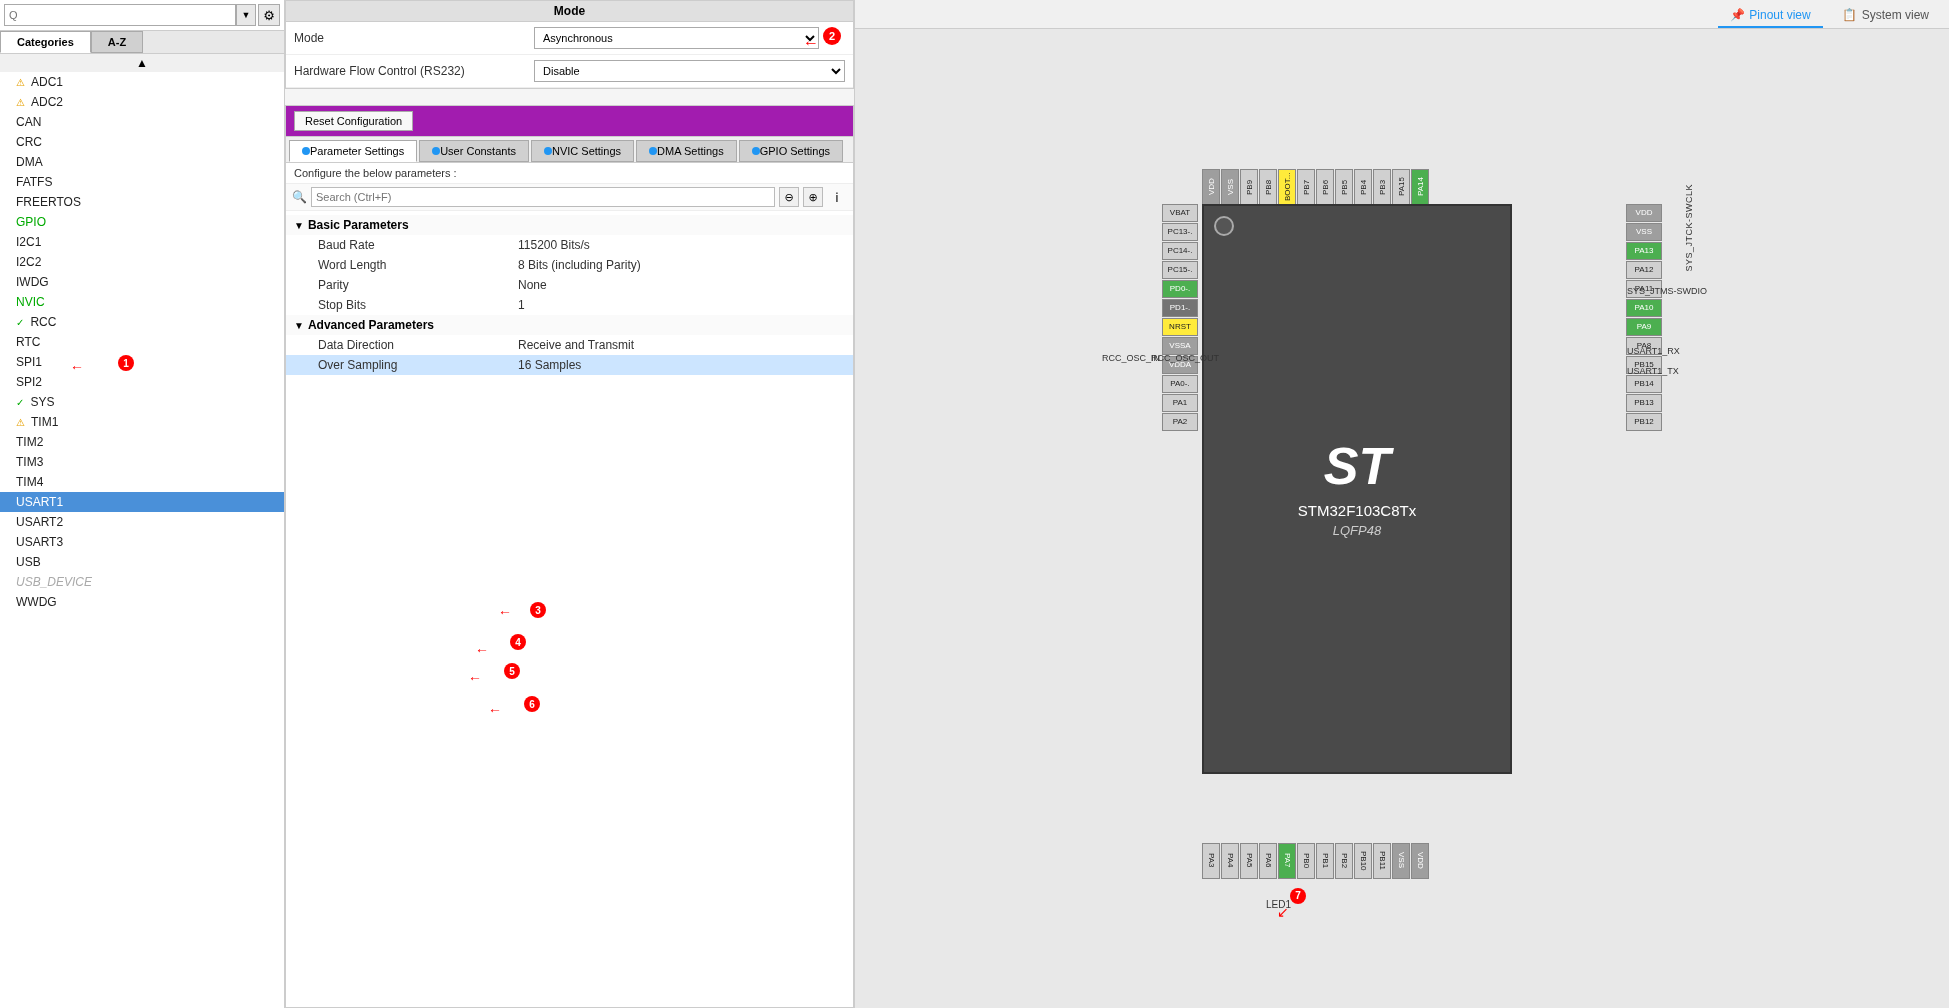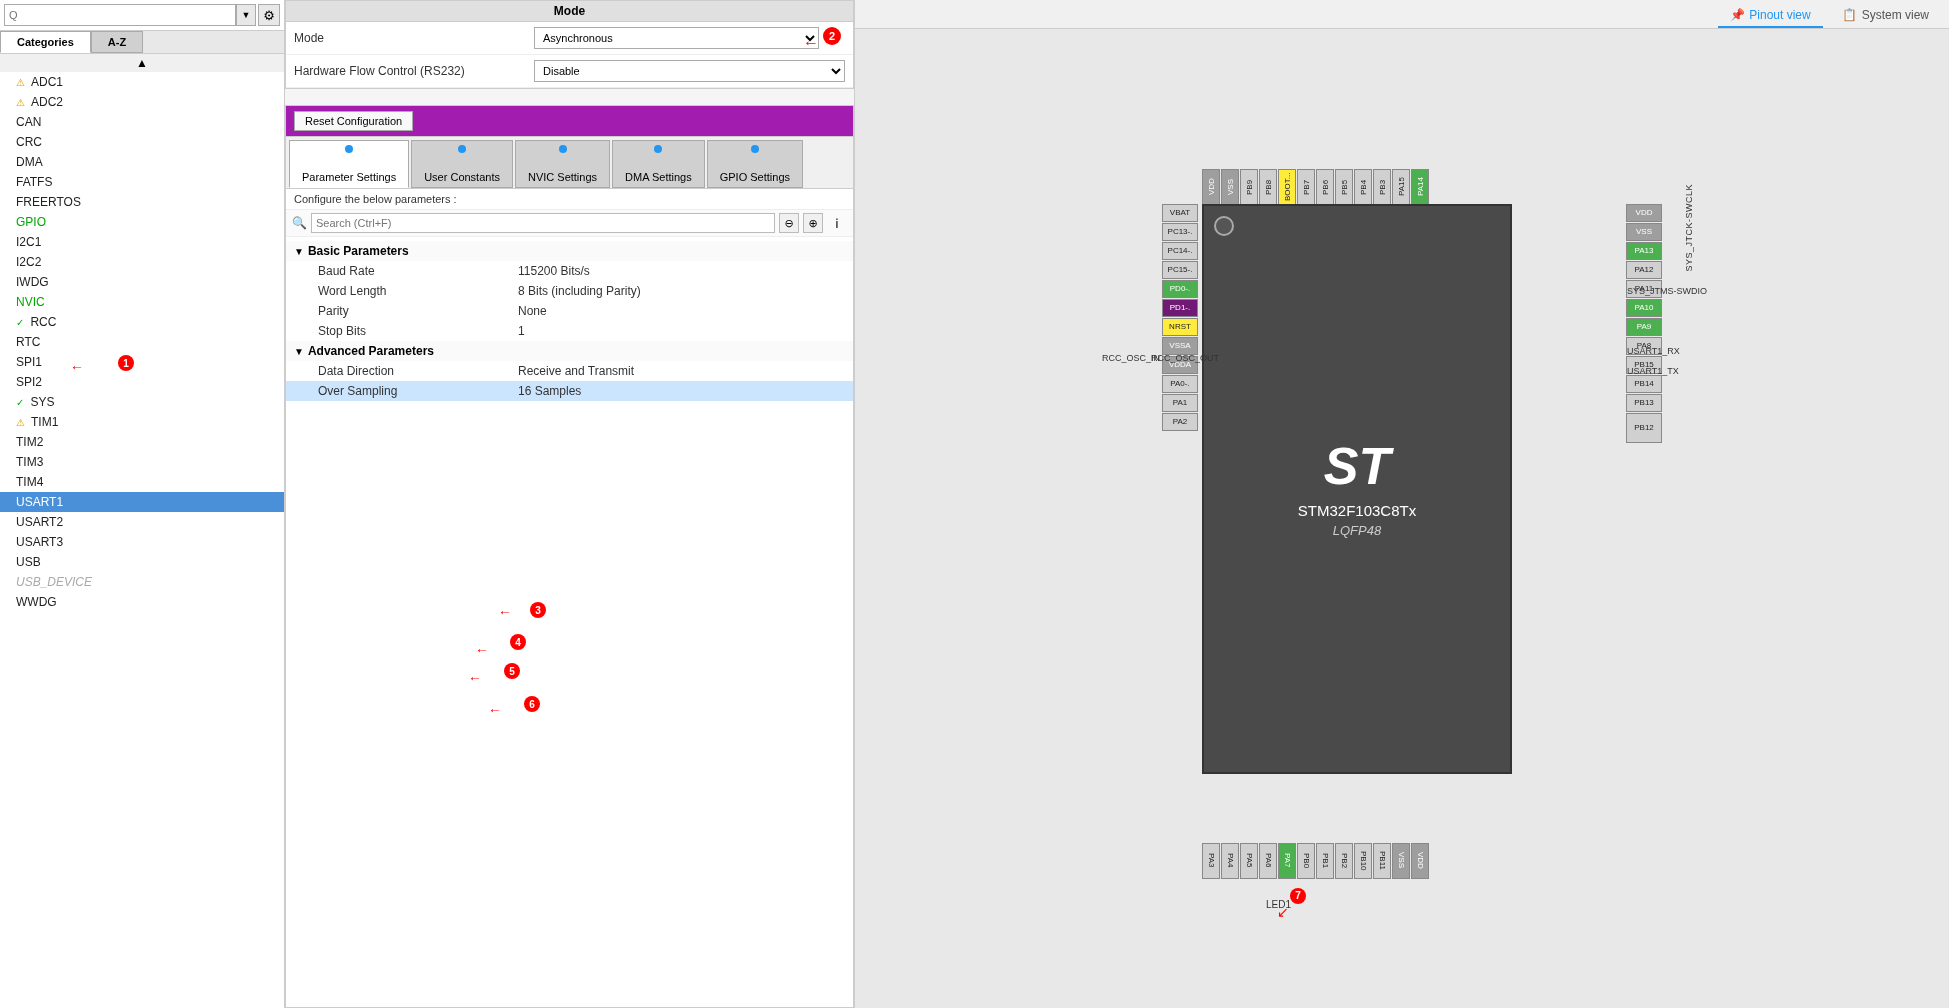--- a/index.html
+++ b/index.html
@@ -154,22 +154,21 @@
 
     .config-tab {
       padding: 4px 12px;
       border: 1px solid #aaa;
       background: #d0d0d0;
       cursor: pointer;
       font-size: 11px;
       margin-right: 2px;
       display: flex;
       align-items: center;
-      gap: 18px;
-      flex-direction: column;
+      gap: 0;
     }
 
     .config-tab.active {
       background: #fff;
       border-bottom: 1px solid #fff;
     }
 
     .config-tab .dot {
       width: 8px; height: 8px;
       border-radius: 50%;
@@ -582,21 +581,21 @@
         <div style="color:#fff; font-size:15px; margin-top:10px;">STM32F103C8Tx</div>
         <div style="color:#ccc; font-size:13px; font-style:italic; margin-top:4px;">LQFP48</div>
       </div>
 
       <div style="position:absolute; top:100px; left:60px; display:flex; flex-direction:column; gap:1px;">
         <div class="pin" style="width:36px; height:18px; font-size:8px;">VBAT</div>
         <div class="pin" style="width:36px; height:18px; font-size:8px;">PC13-.</div>
         <div class="pin" style="width:36px; height:18px; font-size:8px;">PC14-.</div>
         <div class="pin" style="width:36px; height:18px; font-size:8px;">PC15-.</div>
         <div class="pin" style="width:36px; height:18px; font-size:8px; background:#4caf50; color:#fff;">PD0-.</div>
-        <div class="pin" style="width:36px; height:18px; font-size:8px; background:#701a75; color:#fff;">PD1-.</div>
+        <div class="pin" style="width:36px; height:18px; font-size:8px; background:#737373; color:#fff;">PD1-.</div>
         <div class="pin" style="width:36px; height:18px; font-size:8px; background:#ffeb3b; color:#222;">NRST</div>
         <div class="pin" style="width:36px; height:18px; font-size:8px; background:#9e9e9e; color:#fff;">VSSA</div>
         <div class="pin" style="width:36px; height:18px; font-size:8px; background:#9e9e9e; color:#fff;">VDDA</div>
         <div class="pin" style="width:36px; height:18px; font-size:8px;">PA0-.</div>
         <div class="pin" style="width:36px; height:18px; font-size:8px;">PA1</div>
         <div class="pin" style="width:36px; height:18px; font-size:8px;">PA2</div>
       </div>
 
       <div style="position:absolute; top:245px; left:0px; display:flex; flex-direction:row; gap:1px;">
         <div style="font-size:9px; text-align:right; width:58px; height:18px; display:flex; align-items:center; justify-content:flex-end; color:#333;">RCC_OSC_IN</div>
@@ -608,21 +607,21 @@
         <div class="pin gray" style="width:36px; height:18px; font-size:8px;">VSS</div>
         <div class="pin" style="width:36px; height:18px; font-size:8px; background:#4caf50; color:#fff;">PA13</div>
         <div class="pin" style="width:36px; height:18px; font-size:8px;">PA12</div>
         <div class="pin" style="width:36px; height:18px; font-size:8px;">PA11</div>
         <div class="pin" style="width:36px; height:18px; font-size:8px; background:#4caf50; color:#fff;">PA10</div>
         <div class="pin" style="width:36px; height:18px; font-size:8px; background:#4caf50; color:#fff;">PA9</div>
         <div class="pin" style="width:36px; height:18px; font-size:8px;">PA8</div>
         <div class="pin" style="width:36px; height:18px; font-size:8px;">PB15</div>
         <div class="pin" style="width:36px; height:18px; font-size:8px;">PB14</div>
         <div class="pin" style="width:36px; height:18px; font-size:8px;">PB13</div>
-        <div class="pin" style="width:36px; height:30px; font-size:8px;">PB12</div>
+        <div class="pin" style="width:36px; height:18px; font-size:8px;">PB12</div>
       </div>
 
       <div style="position:absolute; top:138px; right:-5px; display:flex; flex-direction:column; gap:1px;">
         <div style="height:19px;"></div>
         <div style="height:19px;"></div>
         <div style="font-size:9px; color:#333; height:19px; display:flex; align-items:center; padding-left:4px;">SYS_JTMS-SWDIO</div>
         <div style="height:19px;"></div>
         <div style="height:19px;"></div>
         <div style="font-size:9px; color:#333; height:19px; display:flex; align-items:center; padding-left:4px;">USART1_RX</div>
         <div style="font-size:9px; color:#333; height:19px; display:flex; align-items:center; padding-left:4px;">USART1_TX</div>

